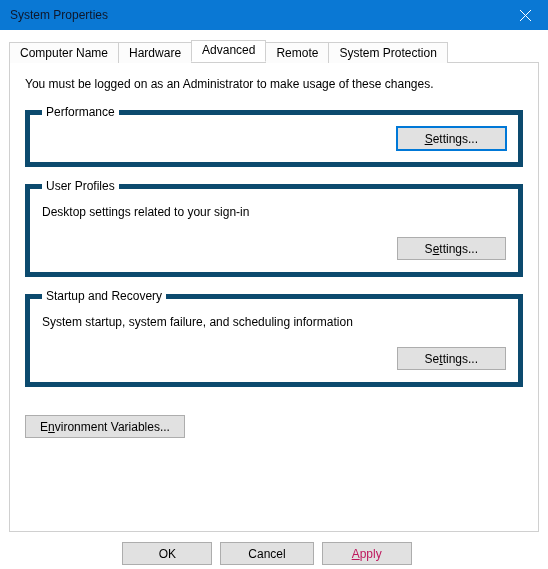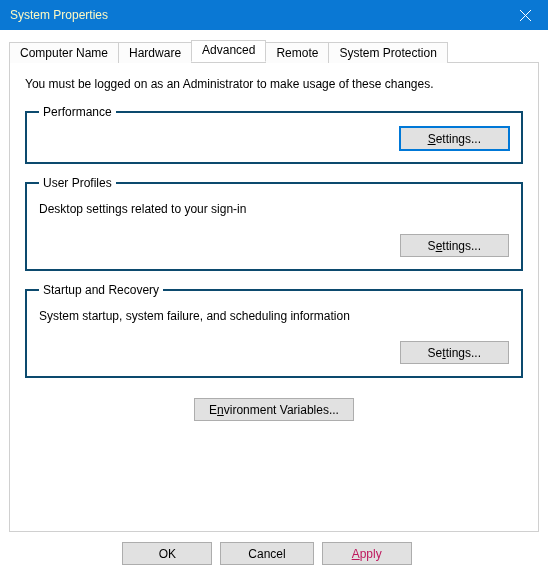--- a/index.html
+++ b/index.html
@@ -1,35 +1,35 @@
 <!DOCTYPE html>
 <html><head>
   <meta charset="utf-8">
   <style>
     * { margin: 0; padding: 0; box-sizing: border-box; font-family: "Segoe UI", Tahoma, sans-serif; font-size: 12px; }
     body { width: 548px; height: 569px; background: #fff; overflow: hidden; }
-    .titlebar { background: #0a78d4; color: #fef9c3; height: 30px; display: flex; align-items: center; justify-content: space-between; padding-left: 10px; }
+    .titlebar { background: #0a78d4; color: #0f172a; height: 30px; display: flex; align-items: center; justify-content: space-between; padding-left: 10px; }
     .titlebar-title { font-size: 12px; }
     .close-btn { width: 45px; height: 30px; display: flex; align-items: center; justify-content: center; cursor: pointer; }
     .close-btn svg { width: 11px; height: 11px; }
     .outer { padding: 10px 9px 0 9px; }
     .tabs { display: flex; position: relative; z-index: 2; align-items: center; }
     .tab { padding: 3px 10px; border: 1px solid #d0d0d0; border-bottom: none; background: #fff; cursor: pointer; margin-right: -1px; position: relative; top: 1px; }
     .tab.active { background: #fff; border-bottom: 1px solid #fff; z-index: 3; padding-top: 2px; padding-bottom: 4px; top: 0; }
     .tab:not(.active) { background: #fcfcfc; }
     .panel { border: 1px solid #d0d0d0; background: #fff; padding: 14px 15px 10px 15px; min-height: 470px; position: relative; z-index: 1; }
     .intro { margin-bottom: 14px; }
-    fieldset { border: 2px solid #0c4a6e; margin-bottom: 12px; padding: 8px 12px 12px 12px; position: relative; }
+    fieldset { border: 5px solid #0c4a6e; margin-bottom: 12px; padding: 8px 12px 12px 12px; position: relative; }
     legend { padding: 0 4px; font-size: 12px; }
     .group-desc { margin: 4px 0 18px 0; }
     .btn-row { display: flex; justify-content: flex-end; }
     .btn { min-width: 86px; height: 23px; background: #e1e1e1; border: 1px solid #adadad; cursor: pointer; font-size: 12px; padding: 0 27px; }
     .btn.focus { outline: 2px solid #0078d7; outline-offset: -1px; border: 1px solid #0078d7; }
     .btn.disabled { color: #be185d; cursor: default; }
-    .env-row { display: flex; justify-content: center; margin-top: 20px; }
+    .env-row { display: flex; justify-content: flex-start; margin-top: 28px; }
     .env-btn { min-width: 160px; height: 23px; background: #e1e1e1; border: 1px solid #adadad; cursor: pointer; font-size: 12px; padding: 0 12px; }
     .bottom-buttons { display: flex; justify-content: center; gap: 8px; padding: 10px 14px 0 0; }
     .bottom-buttons .btn { min-width: 90px; }
     .u { text-decoration: underline; }
   </style>
 </head>
 <body>
 
 <div class="titlebar">
   <span class="titlebar-title">System Properties</span>

